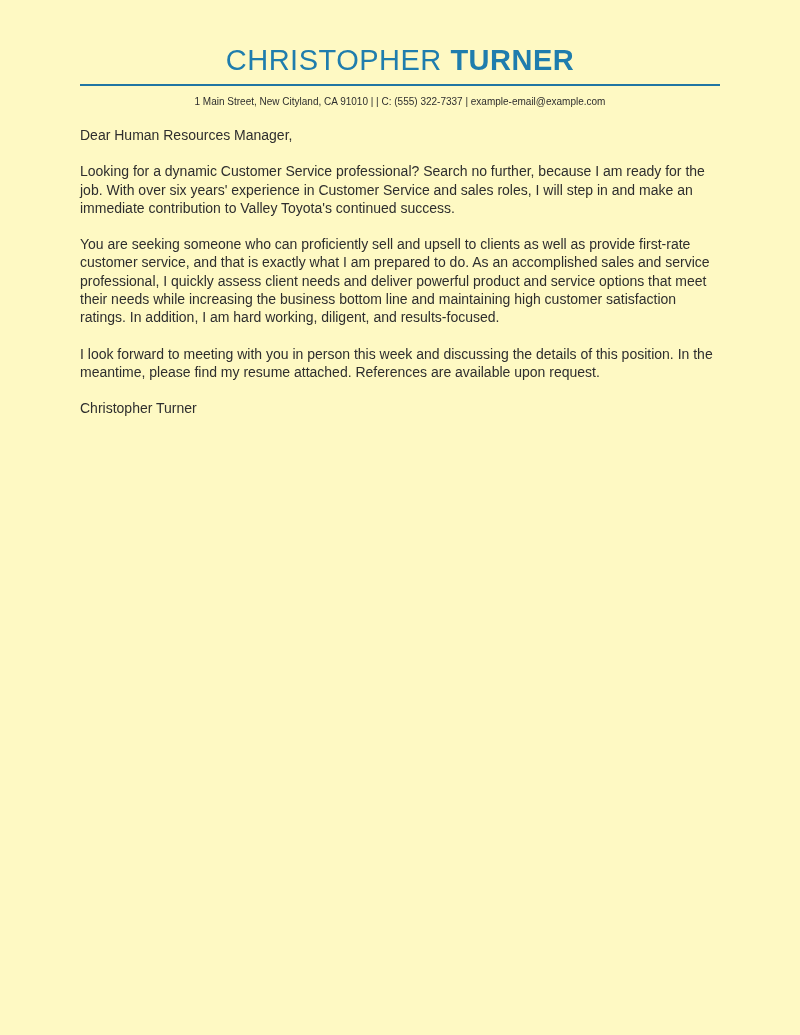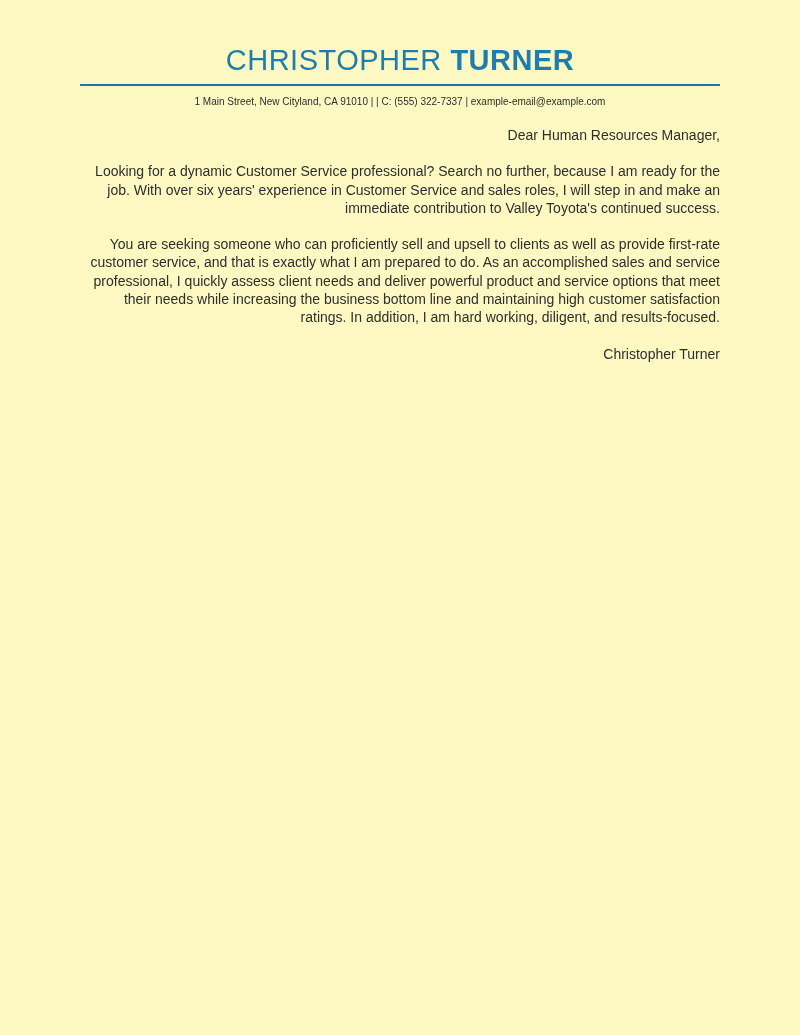--- a/index.html
+++ b/index.html
@@ -47,21 +47,20 @@
     margin: 0 0 19px 0;
     white-space: nowrap;
   }
   .body-text {
     font-size: 14px;
     line-height: 18.3px;
     color: #2e2e2e;
   }
   .body-text p {
     margin: 0 0 18px 0;
-    text-align: right;
   }
   .greeting {
     margin-bottom: 17px;
   }
   .closing {
     margin-bottom: 0;
   }
   .signature {
     margin-top: 41px;
   }
@@ -82,19 +81,20 @@
 
     <div class="contact-line">1 Main Street, New Cityland, CA 91010 | | C: (555) 322-7337 | example-email@example.com</div>
 
     <div class="body-text">
       <p class="greeting">Dear Human Resources Manager,</p>
 
       <p>Looking for a dynamic Customer Service professional? Search no further, because I am ready for the job. With over six years' experience in Customer Service and sales roles, I will step in and make an immediate contribution to Valley Toyota's continued success.</p>
 
       <p>You are seeking someone who can proficiently sell and upsell to clients as well as provide first-rate customer service, and that is exactly what I am prepared to do. As an accomplished sales and service professional, I quickly assess client needs and deliver powerful product and service options that meet their needs while increasing the business bottom line and maintaining high customer satisfaction ratings. In addition, I am hard working, diligent, and results-focused.</p>
 
+      <p>I look forward to meeting with you in person this week and discussing the details of this position. In the meantime, please find my resume attached. References are available upon request.</p>
 
 
       <p class="signature">Christopher Turner</p>
     </div>
 
   </div>
 </div>
 
 </body></html>

